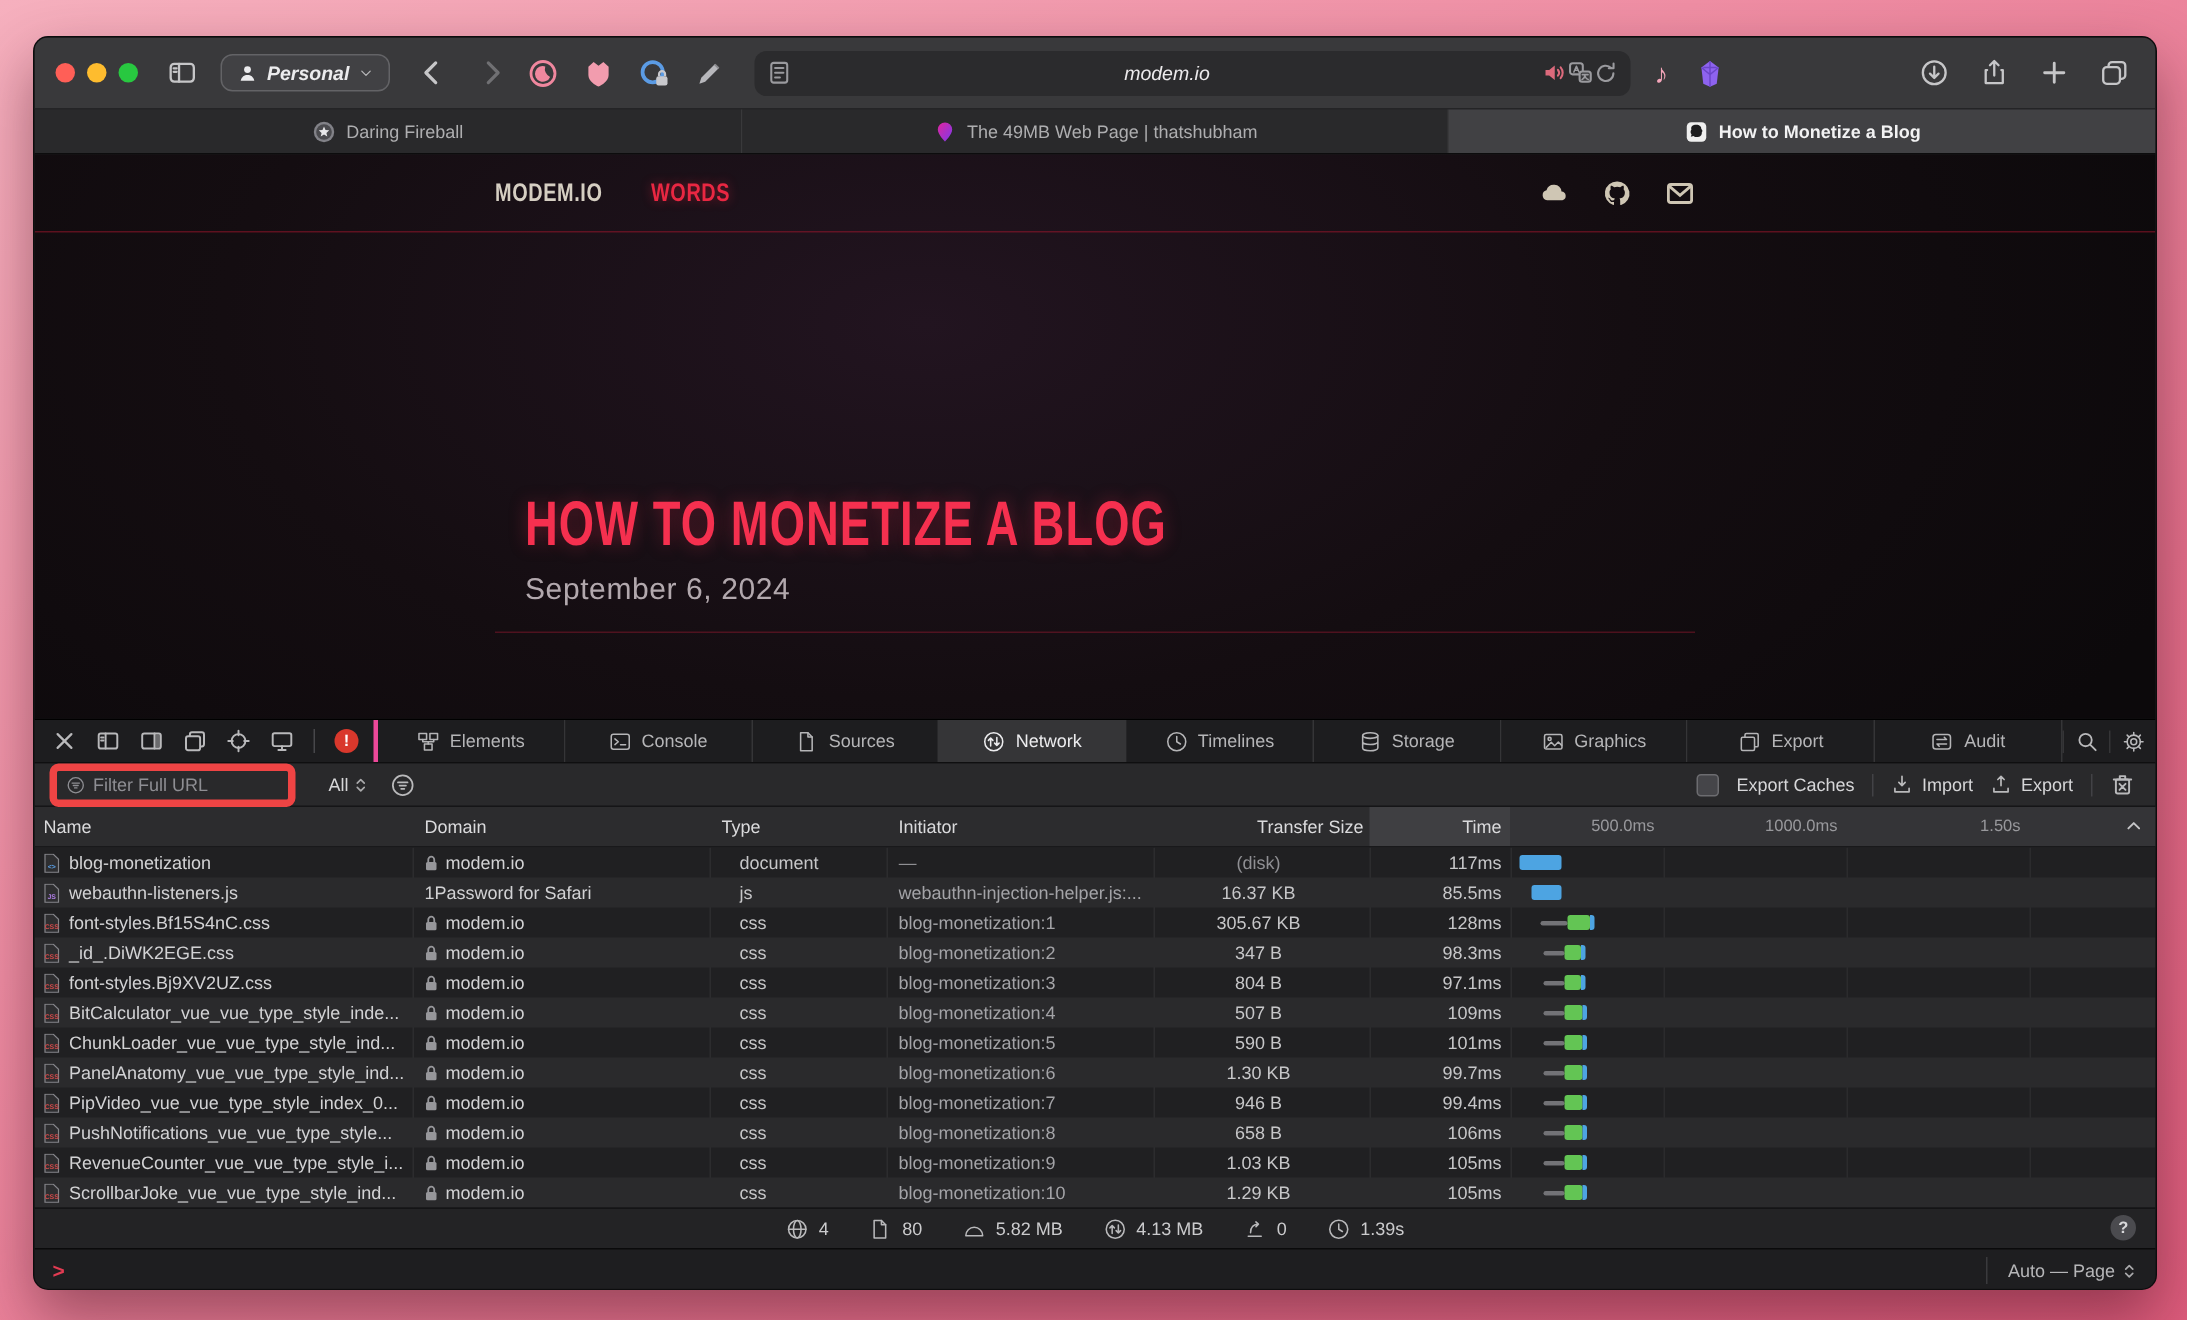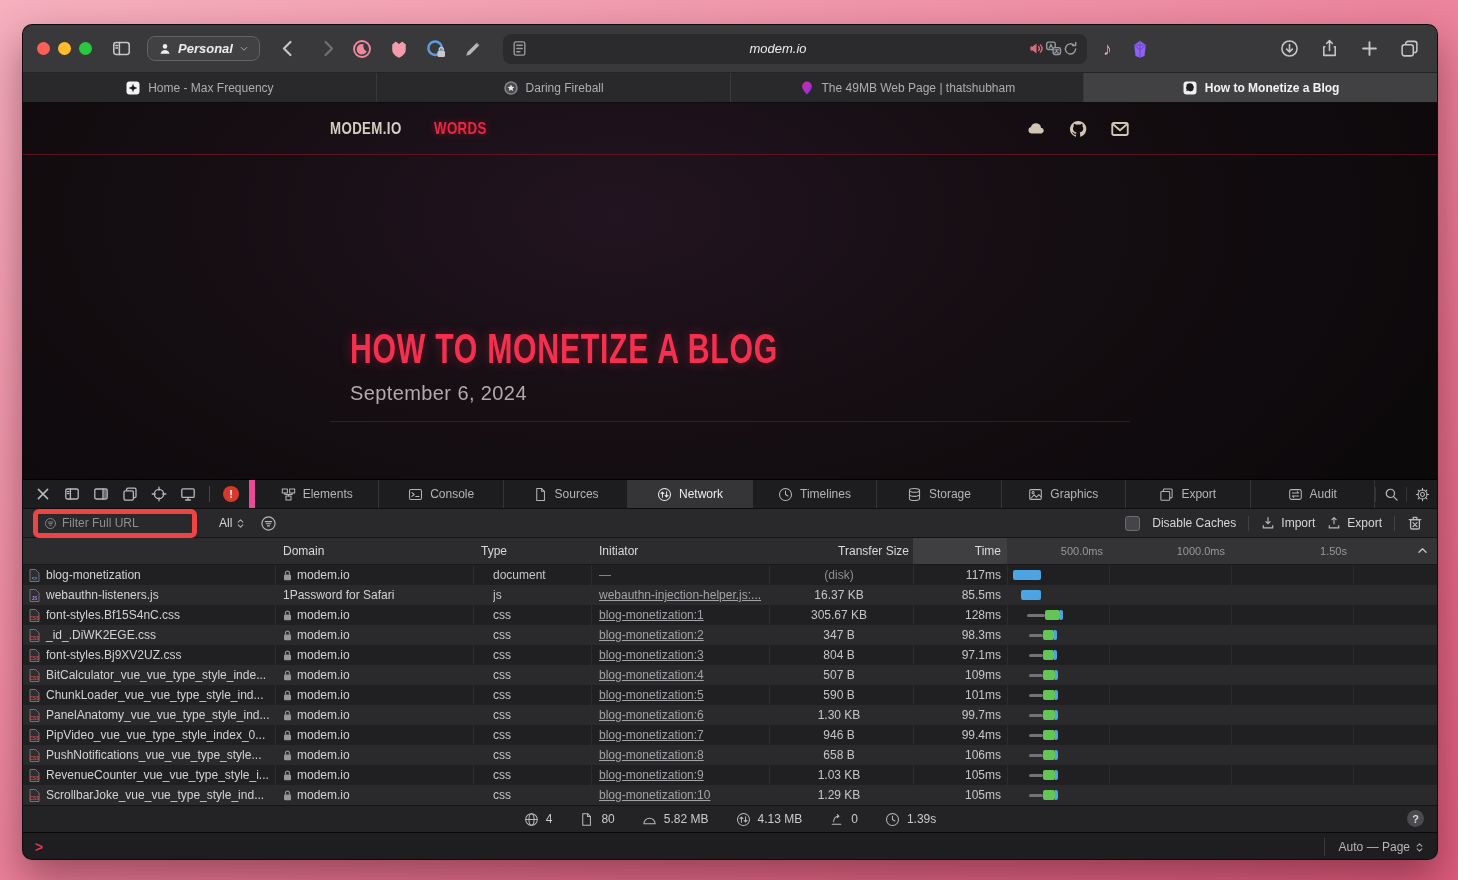--- a/index.html
+++ b/index.html
@@ -68,21 +68,21 @@
     letter-spacing:.2px;white-space:nowrap;}
 
   
   .inspector{height:381px;background:#1d1d1f;border-top:1px solid #000;display:flex;flex-direction:column;}
   .itabbar{height:28px;display:flex;align-items:stretch;background:#1d1d1f;border-bottom:1px solid #0f0f10;}
   .ictrls{display:flex;align-items:center;gap:13px;padding:0 10px 0 12px;}
   .ictl{width:16px;height:16px;color:#b9b9bb;}
   .vdiv{width:1px;height:16px;background:#47474a;}
   .errbadge{width:16px;height:16px;border-radius:50%;background:#d9382c;color:#fff;
     font-size:11px;font-weight:bold;display:flex;align-items:center;justify-content:center;}
-  .itabs{flex:1;display:flex;border-left:6px solid #ec4899;}
+  .itabs{flex:1;display:flex;border-left:3px solid #ec4899;}
   .itab{flex:1;display:flex;align-items:center;justify-content:center;gap:7px;
     color:#b5b5b7;font-size:12px;border-right:1px solid #353537;background:#1d1d1f;white-space:nowrap;}
   .itab.active{background:#353537;color:#ececee;}
   .itab .ic{width:15px;height:15px;}
   .iright{display:flex;align-items:center;}
   .iribtn{width:30px;display:flex;align-items:center;justify-content:center;border-left:1px solid #353537;}
   .iribtn .ic{width:15px;height:15px;color:#b9b9bb;}
 
   .filterbar{height:29px;background:#29292b;display:flex;align-items:center;
     padding:0 10px;border-bottom:1px solid #151517;box-sizing:border-box;font-size:12px;color:#cfcfd1;}
@@ -115,21 +115,21 @@
   .row.alt{background:#2a2a2c;}
   .cell{position:absolute;top:0;height:20px;line-height:20px;white-space:nowrap;overflow:hidden;color:#d2d2d4;}
   .c-name{left:6px;width:242px;display:flex;align-items:center;gap:6px;}
   .c-domain{left:260px;width:186px;display:flex;align-items:center;gap:5px;}
   .c-type{left:470px;width:106px;color:#c6c6c8;}
   .c-init{left:576px;width:168px;}
   .c-size{left:746px;width:140px;text-align:center;color:#c6c6c8;}
   .c-time{left:894px;width:84px;text-align:right;color:#c6c6c8;}
   .c-wf{left:986px;right:2px;}
   .muted{color:#8f8f93;}
-  .ilink{color:#a3a3a7;text-decoration:underline;}
+  .ilink{color:#a3a3a7;}
   .fic{width:11px;height:13px;flex:0 0 auto;}
   .lock{width:9px;height:11px;flex:0 0 auto;}
   .bar{position:absolute;top:5px;height:10px;border-radius:2px;}
   .bar.blue{background:#4da4e2;}
   .bar.green{background:#63c554;}
   .bar.sliver{background:#4da4e2;border-radius:0 2px 2px 0;}
   .stem{position:absolute;top:8.5px;height:3px;background:#737377;border-radius:2px;}
 
   .sumbar{position:relative;height:26px;background:#232325;border-top:1px solid #141416;
     display:flex;align-items:center;justify-content:center;gap:27px;font-size:12px;color:#cbcbcd;}
@@ -282,29 +282,20 @@
               <rect x="1.8" y="4.8" width="9.4" height="9.4" rx="2" fill="#39393b"></rect>
             </svg>
           </span>
       </div>
     </div>
 
     <div class="tabbar">
         <div class="btab">
           <span class="ic fav">
             <svg viewBox="0 0 16 16">
-              <rect x="1.5" y="1.5" width="13" height="13" rx="3" fill="#f4f4f4"></rect>
-              <path d="M8 3.4l1 3.2 3.4 1.4-3.4 1.4-1 3.2-1-3.2-3.4-1.4 3.4-1.4z" fill="#1c1c1e"></path>
-            </svg>
-          </span>
-          <span>Home - Max Frequency</span>
-        </div>
-        <div class="btab">
-          <span class="ic fav">
-            <svg viewBox="0 0 16 16">
               <circle cx="8" cy="8" r="6.8" fill="#828288"></circle>
               <circle cx="8" cy="8" r="5.2" fill="#4a4a4e"></circle>
               <path d="M8 4.4l1 2.3 2.5.2-1.9 1.7.6 2.4L8 9.7 5.8 11l.6-2.4-1.9-1.7 2.5-.2z" fill="#e8e8ea"></path>
             </svg>
           </span>
           <span>Daring Fireball</span>
         </div>
         <div class="btab">
           <span class="ic fav">
             <svg viewBox="0 0 16 16">
@@ -533,21 +524,21 @@
             </span>
         </div>
         <span class="ic fcircle">
             <svg viewBox="0 0 16 16" fill="none" stroke="currentColor" stroke-width="1.1" stroke-linecap="round" stroke-linejoin="round">
               <circle cx="8" cy="8" r="6.2"></circle>
               <path d="M5 6.2h6M6 8.2h4M7 10.2h2"></path>
             </svg>
           </span>
         <div class="fright">
           <span class="chk"></span>
-          <span style="color:#d6d6d8">Disable Caches</span>
+          <span style="color:#d6d6d8">Export Caches</span>
           <span class="fdiv"></span>
           <span class="fbtn">
             <span class="ic">
                 <svg viewBox="0 0 16 16" fill="none" stroke="currentColor" stroke-width="1.3" stroke-linecap="round" stroke-linejoin="round">
                   <path d="M8 1.8v7M5.6 6.4L8 8.8l2.4-2.4M2.6 11v2.6h10.8V11"></path>
                 </svg>
               </span>
             <span>Import</span>
           </span>
           <span class="fbtn">
@@ -564,20 +555,21 @@
                 <rect x="3.6" y="4.6" width="8.8" height="9.4" rx="1.2"></rect>
                 <path d="M2.2 4.6h11.6M6.2 4.4V2.4h3.6v2M6 7.6l4 4M10 7.6l-4 4"></path>
               </svg>
             </span>
         </div>
       </div>
 
       <div class="thead">
         <div class="hseg time"></div>
         <div class="hseg wf"></div>
+        <div class="th" style="left:6px;width:240px">Name</div>
         <div class="th" style="left:260px;width:186px">Domain</div>
         <div class="th" style="left:458px;width:106px">Type</div>
         <div class="th" style="left:576px;width:168px">Initiator</div>
         <div class="th right" style="left:746px;width:140px">Transfer Size</div>
         <div class="th right" style="left:894px;width:84px">Time</div>
         <div class="tick" style="left:1000px;width:80px">500.0ms</div>
         <div class="tick" style="left:1122px;width:80px">1000.0ms</div>
         <div class="tick" style="left:1244px;width:80px">1.50s</div>
         <span class="ic sortcaret">
             <svg viewBox="0 0 16 16" fill="none" stroke="currentColor" stroke-width="1.6" stroke-linecap="round" stroke-linejoin="round">

